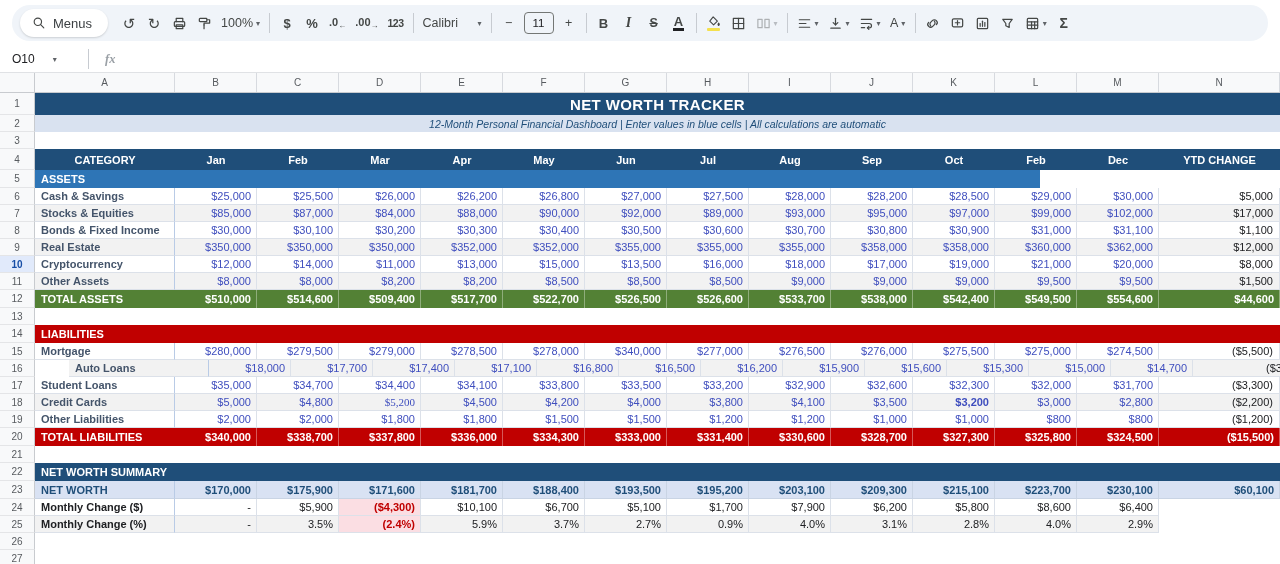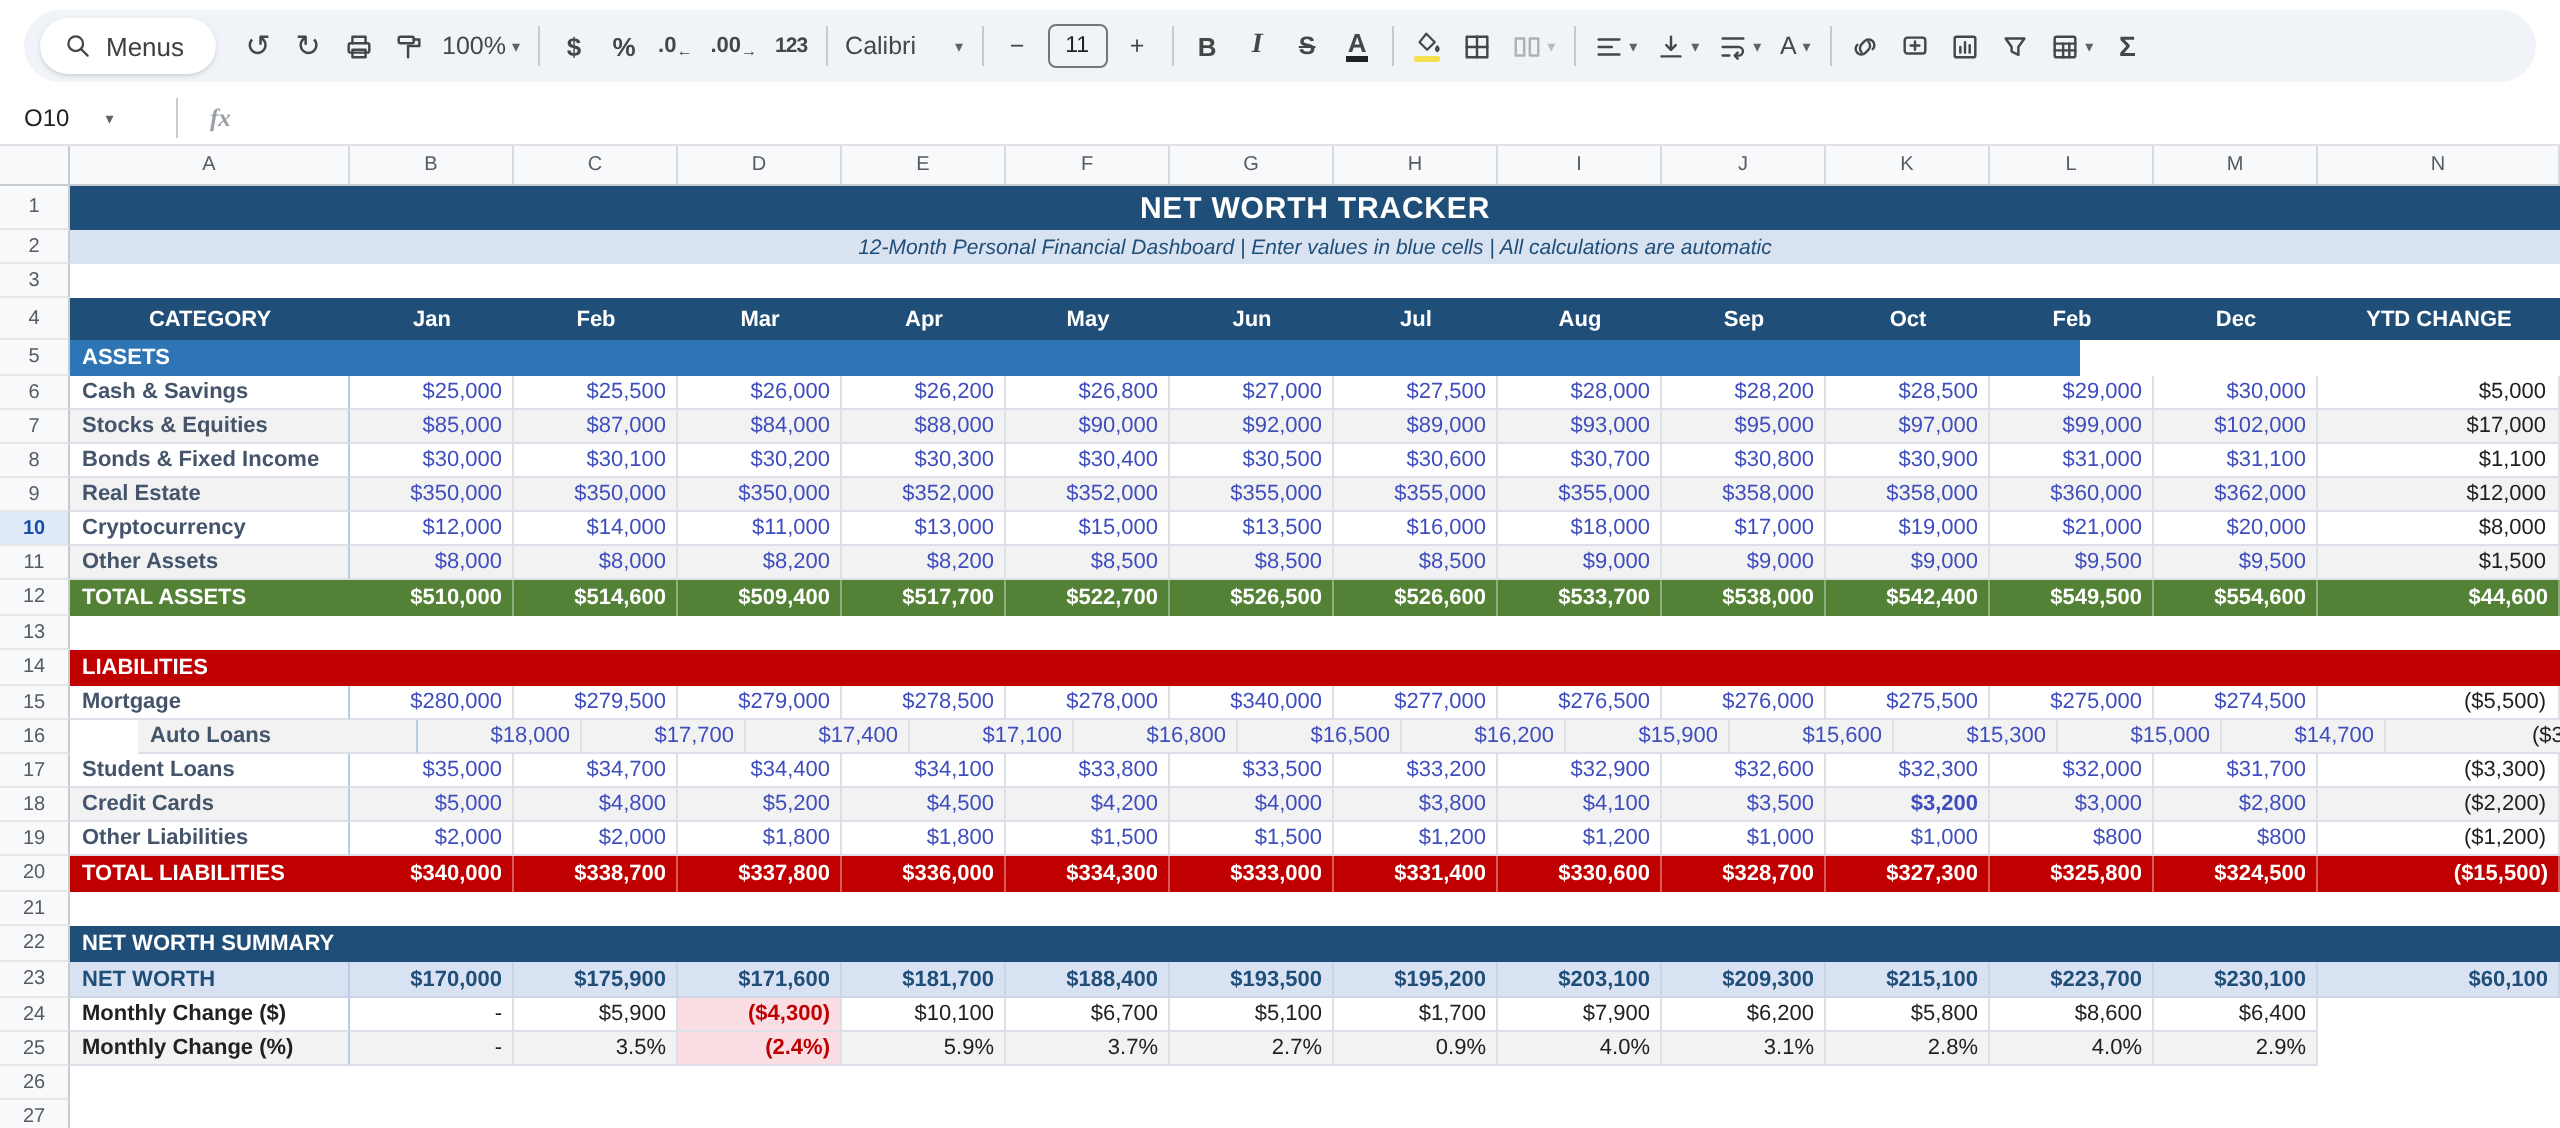--- a/index.html
+++ b/index.html
@@ -487,21 +487,21 @@
           <div class="cell val gridded" style="width: 82px;">$32,300</div>
           <div class="cell val gridded" style="width: 82px;">$32,000</div>
           <div class="cell val gridded" style="width: 82px;">$31,700</div>
           <div class="cell ytd gridded" style="width: 121px;">($3,300)</div>
         </div>
         <div class="row r-data">
           <div class="rowhead">18</div>
           <div class="cell lab stripe" style="width: 140px;">Credit Cards</div>
           <div class="cell val gridded stripe" style="width: 82px;">$5,000</div>
           <div class="cell val gridded stripe" style="width: 82px;">$4,800</div>
-          <div class="cell val gridded stripe" style="width: 82px;">$5,200</div>
+          <div class="cell val gridded stripe" style="width: 82px; font-family: Liberation Serif, serif;">$5,200</div>
           <div class="cell val gridded stripe" style="width: 82px;">$4,500</div>
           <div class="cell val gridded stripe" style="width: 82px;">$4,200</div>
           <div class="cell val gridded stripe" style="width: 82px;">$4,000</div>
           <div class="cell val gridded stripe" style="width: 82px;">$3,800</div>
           <div class="cell val gridded stripe" style="width: 82px;">$4,100</div>
           <div class="cell val gridded stripe" style="width: 82px;">$3,500</div>
           <div class="cell val gridded stripe" style="width: 82px; font-weight: bold;">$3,200</div>
           <div class="cell val gridded stripe" style="width: 82px;">$3,000</div>
           <div class="cell val gridded stripe" style="width: 82px;">$2,800</div>
           <div class="cell ytd gridded stripe" style="width: 121px;">($2,200)</div>

